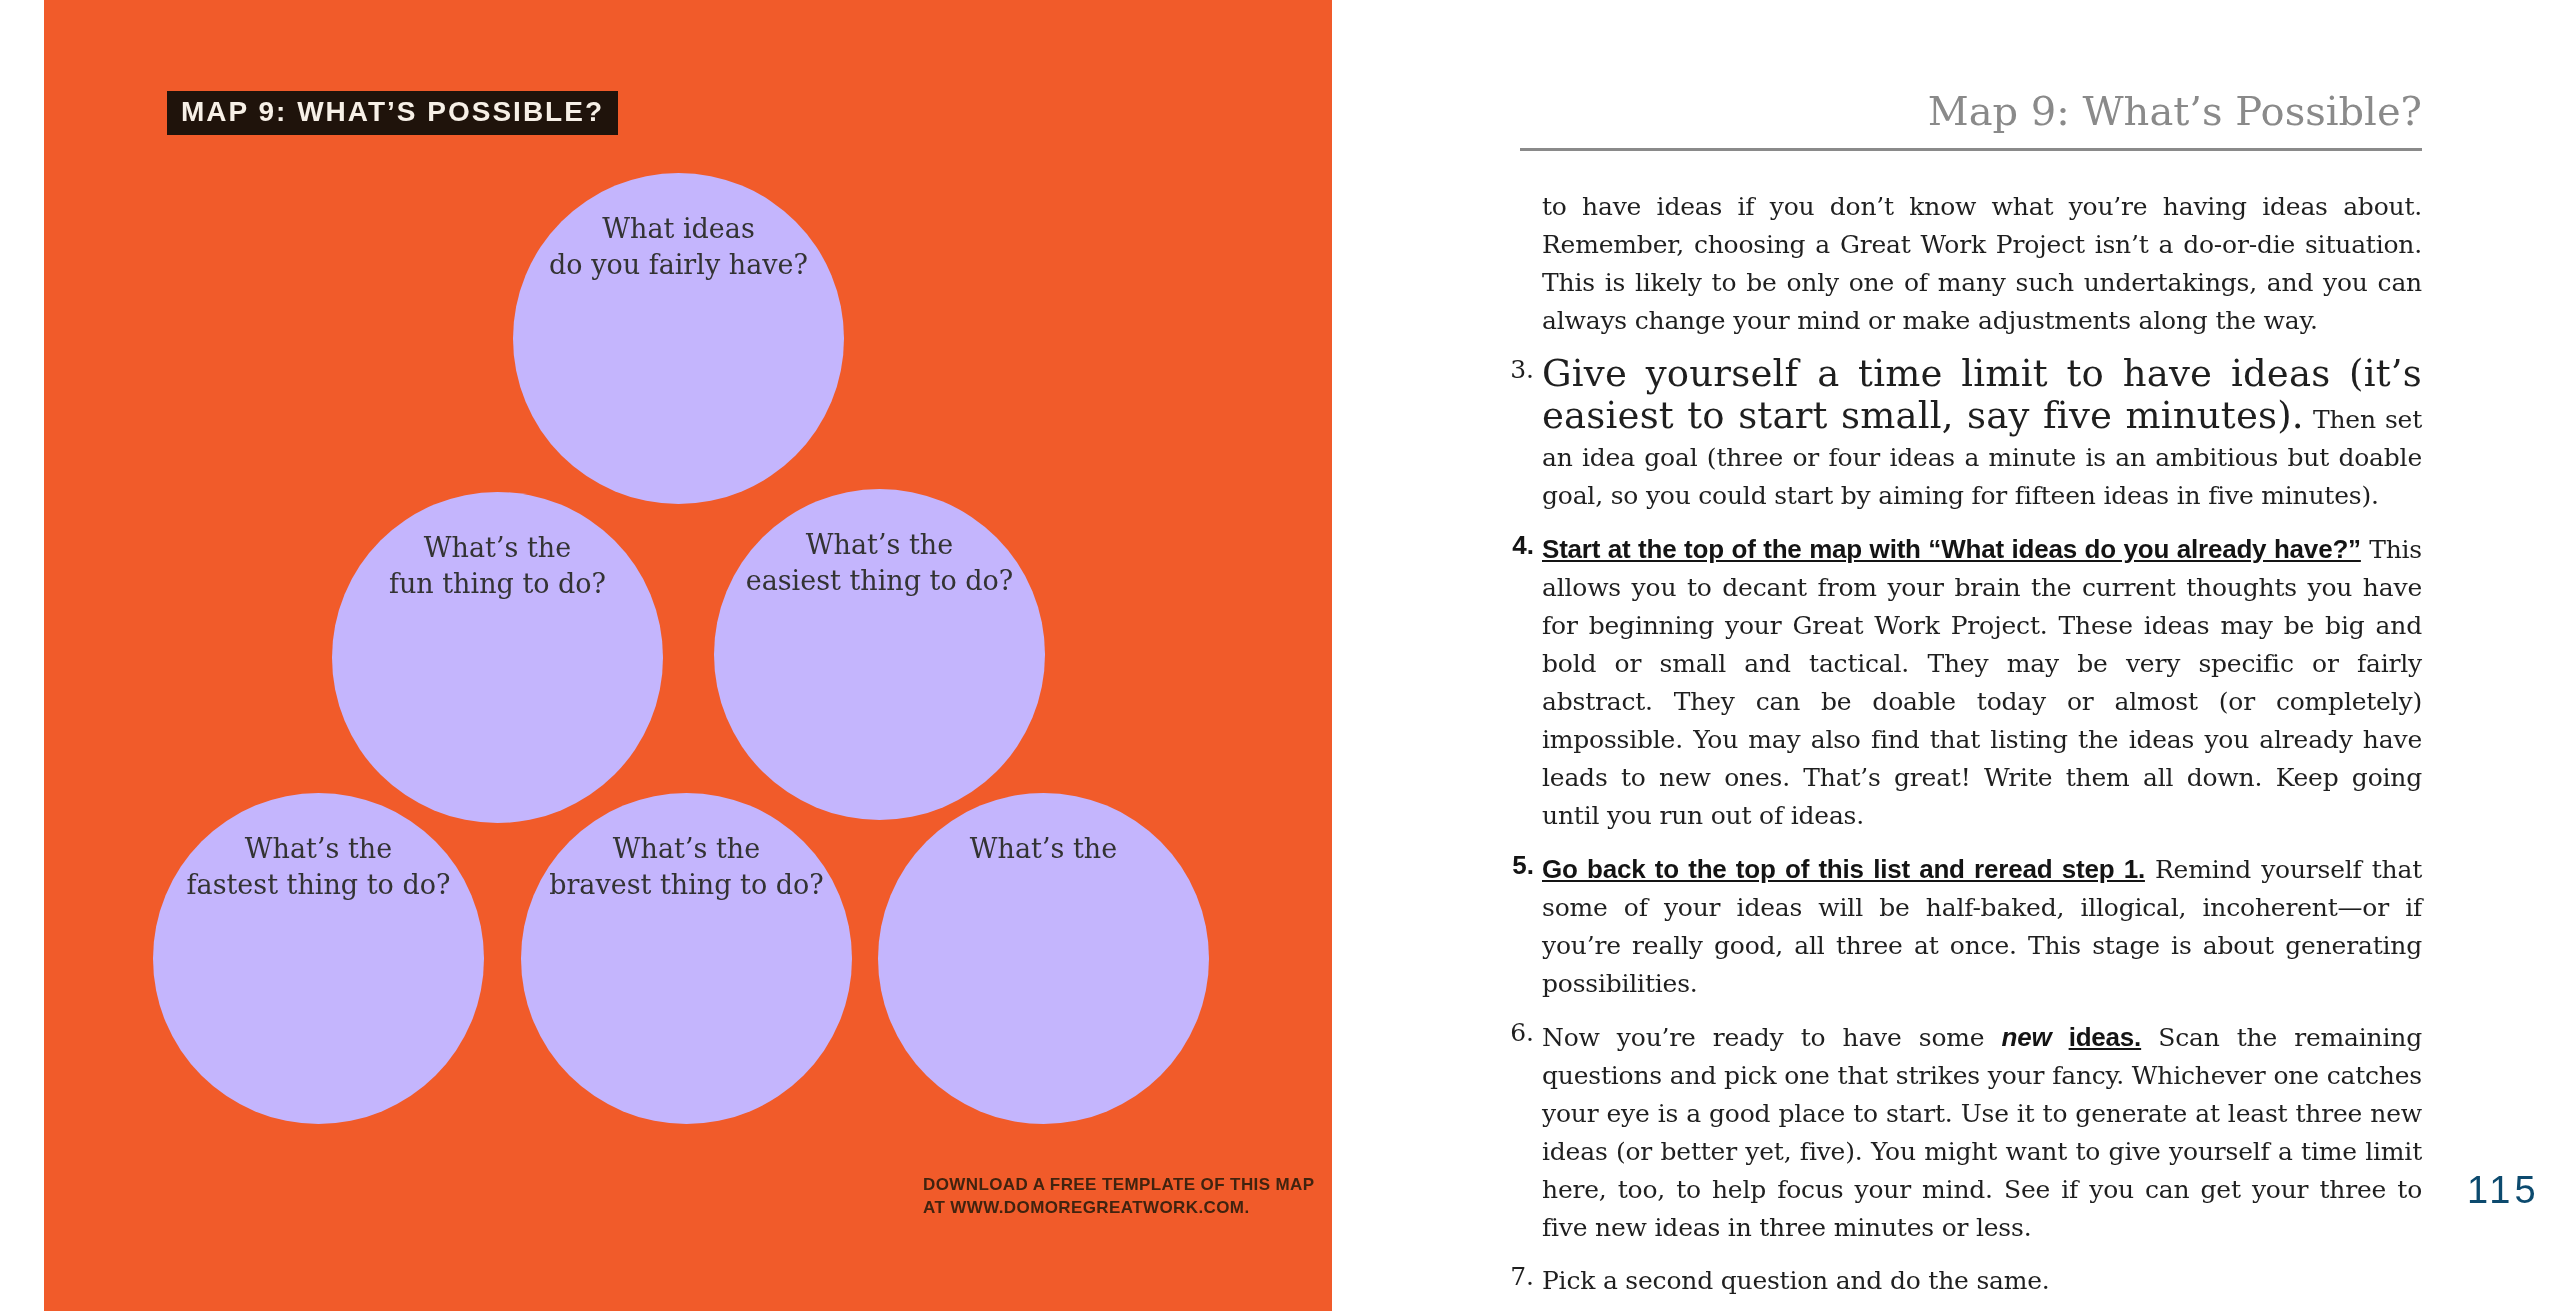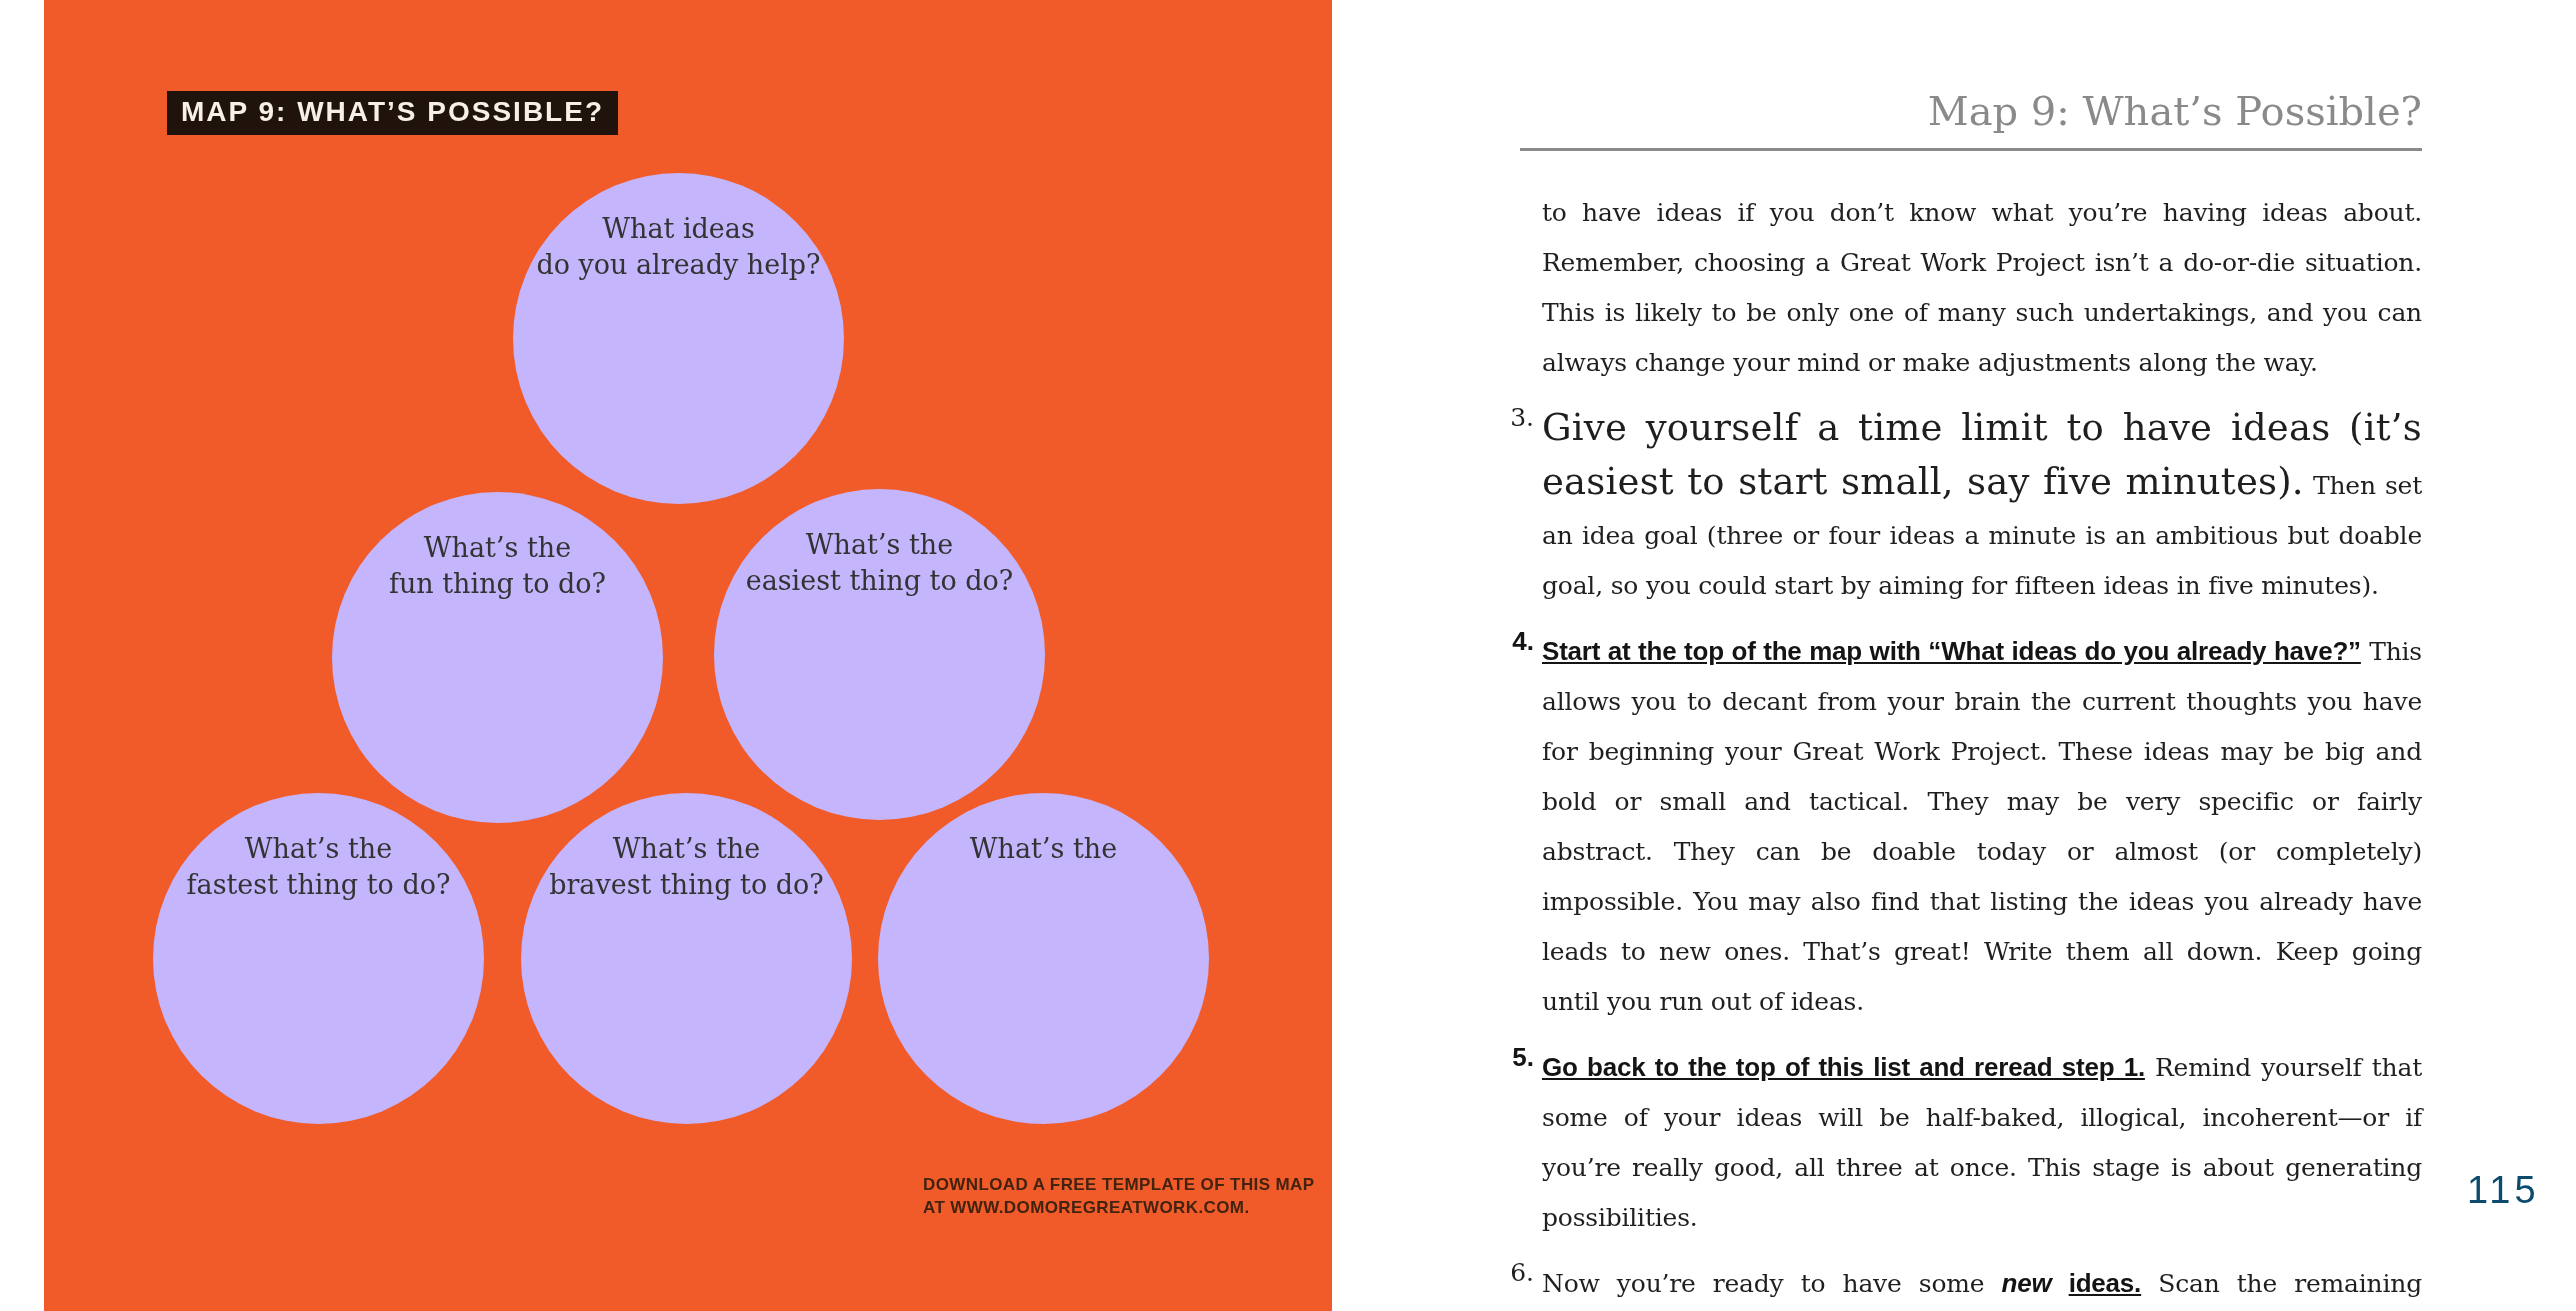--- a/index.html
+++ b/index.html
@@ -66,21 +66,21 @@
     font-size: 40px; line-height: 48px;
     color: #8A8A8A;
     text-align: right;
   }
   .heading-rule {
     height: 0; border: none;
     border-top: 3px solid #8A8A8A;
     margin: 13px 0 0 -22px;
   }
   .body-text {
-    font-size: 25px; line-height: 50px;
+    font-size: 25px; line-height: 38px;
     letter-spacing: -0.2px;
     color: #1F1F1F;
     text-align: justify;
   }
   .intro-para { margin: 37px 0 0 0; }
   .list-item { position: relative; margin: 15px 0 0 0; }
   .list-item p { margin: 0; }
   .item-num {
     position: absolute; left: -42px; top: 0;
     width: 34px; text-align: right;
@@ -111,21 +111,21 @@
 <body>
 
 <div class="spread">
 
   <section class="left-page">
     <div class="map-title">MAP 9: WHAT’S POSSIBLE?</div>
 
     <div class="circle c-top">
       <div class="circle-label">
         <div>What ideas</div>
-        <div>do you already help?</div>
+        <div>do you fairly have?</div>
       </div>
     </div>
 
     <div class="circle c-mid-left">
       <div class="circle-label">
         <div>What’s the</div>
         <div>fun thing to do?</div>
       </div>
     </div>
 

